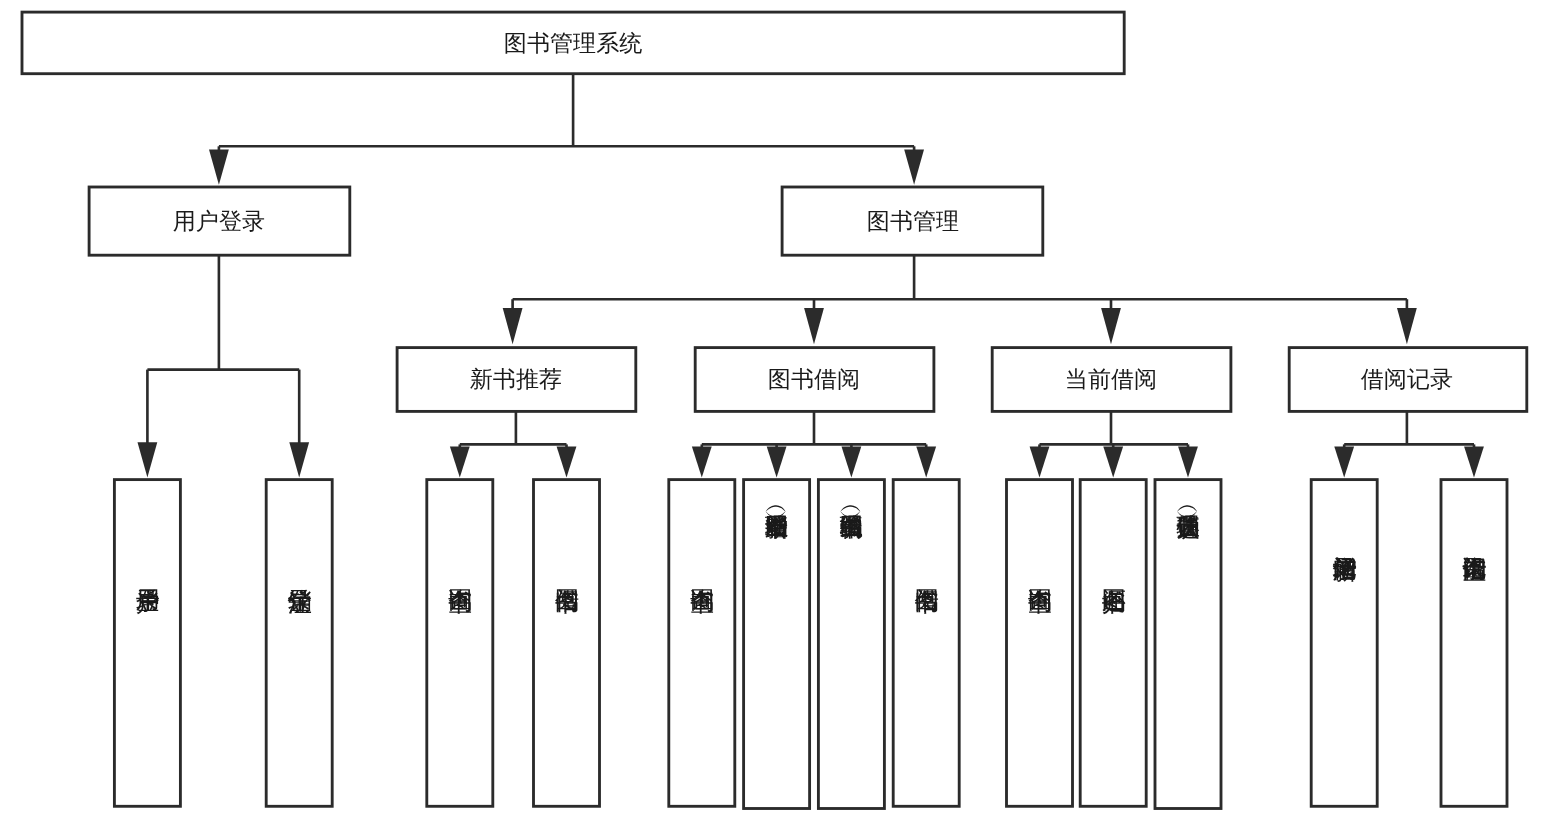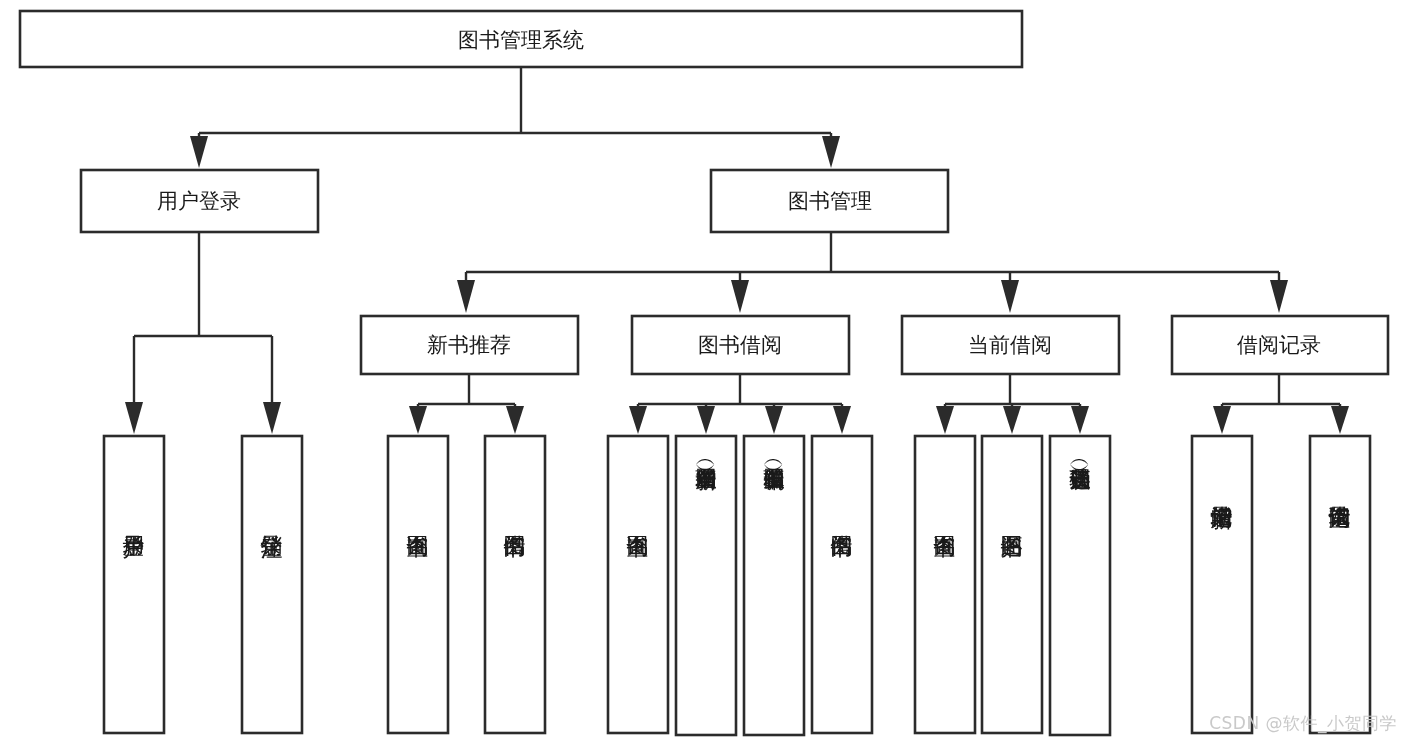--- a/index.html
+++ b/index.html
@@ -243,15 +243,14 @@
       <rect class="node-box-leaf" x="1192" y="436" width="60" height="297"></rect>
       <text class="leaf-label" x="1222" y="489" writing-mode="tb" glyph-orientation-vertical="0">新增借阅记录</text>
     </g>
     <g>
       <rect class="node-box-leaf" x="1310" y="436" width="60" height="297"></rect>
       <text class="leaf-label" x="1340" y="489" writing-mode="tb" glyph-orientation-vertical="0">查询借阅记录</text>
     </g>
 
   </svg>
 
-  <div class="watermark">CSDN @软件_小贺同学</div>
 
 </div>
 
 </body></html>

